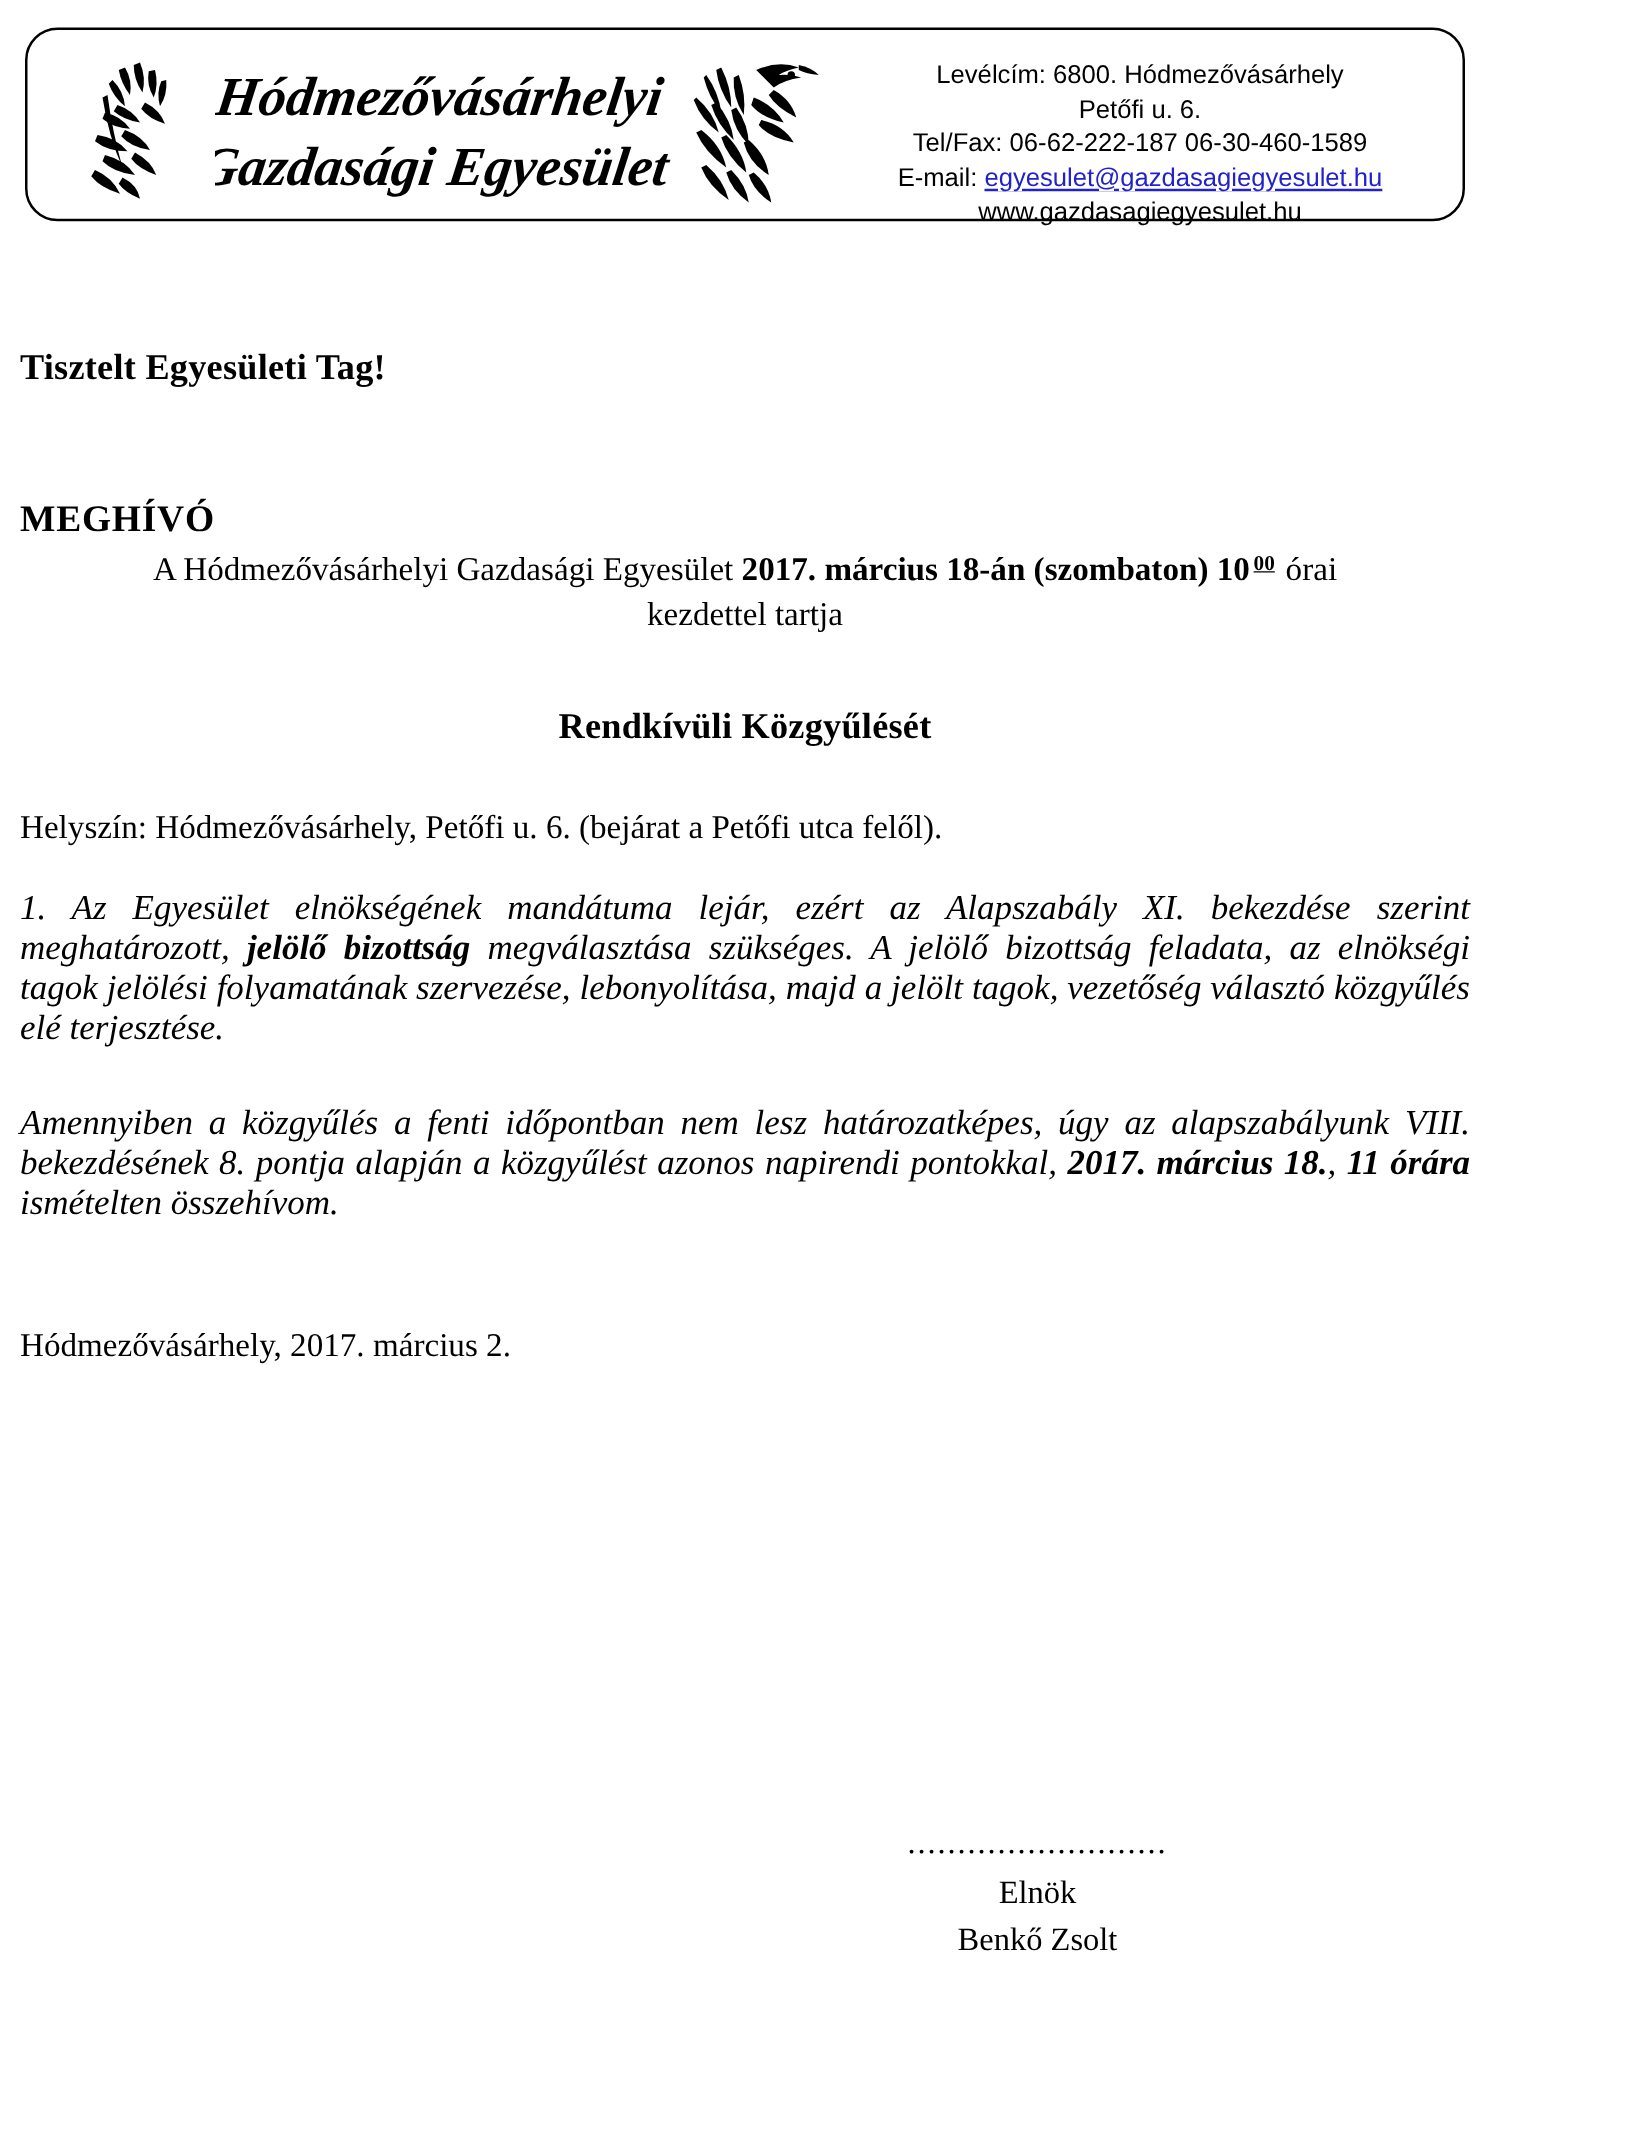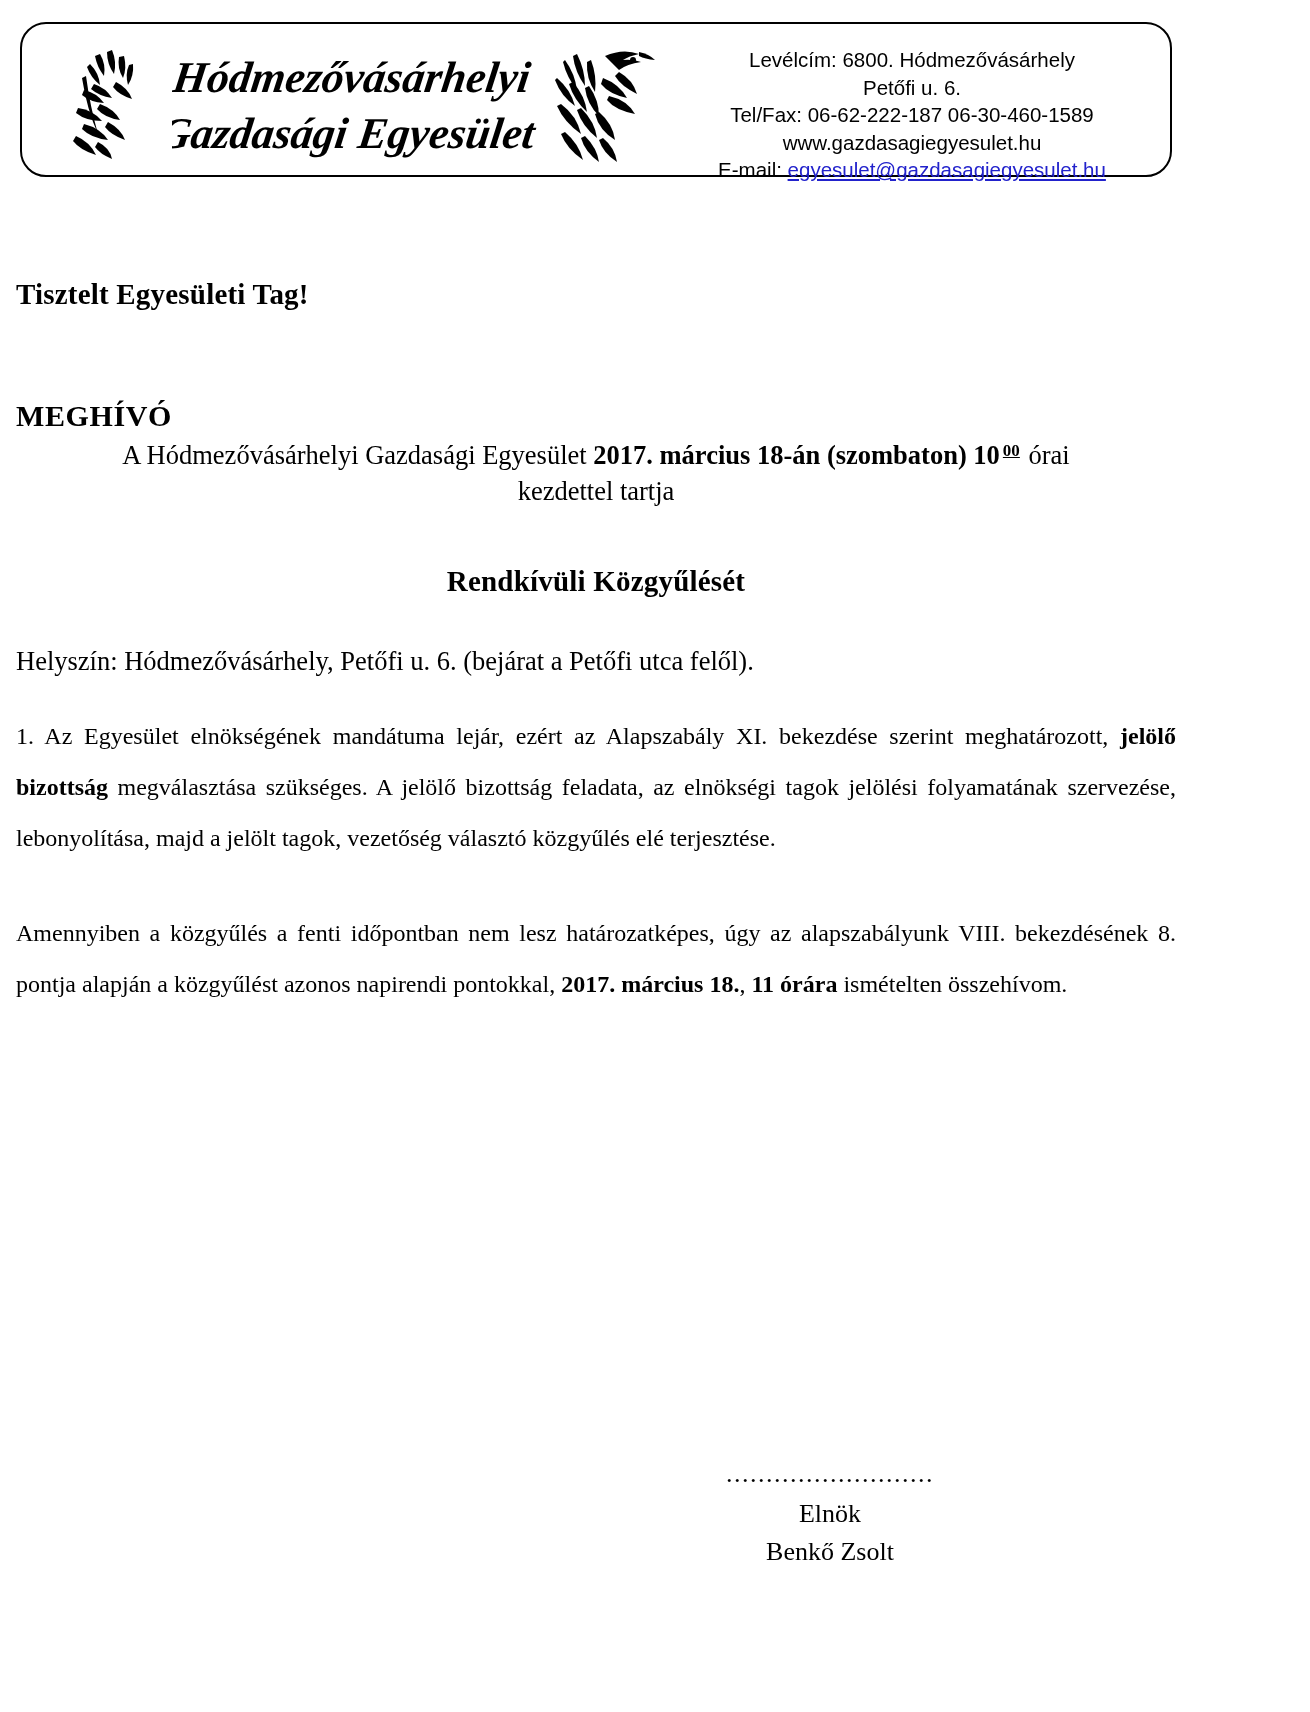--- a/index.html
+++ b/index.html
@@ -123,24 +123,25 @@
     margin-top: 48px;
   }
 
   .napirend-label {
     font-size: 27px;
     font-weight: bold;
     margin-top: 44px;
   }
 
   .para {
-    font-size: 24px;
-    line-height: 51px;
+    font-size: 28px;
+    line-height: 32px;
     text-align: justify;
     margin-top: 34px;
+    font-style: italic;
   }
   .para b { font-weight: bold; }
 
   .para-spaced { margin-top: 44px; }
 
   .jelenlet {
     font-size: 26.5px;
     margin-top: 72px;
   }
 
@@ -216,22 +217,22 @@
         <path d="M72 34 q14 8 18 22 q-16 -8 -22 -18 z"></path>
         <circle cx="86" cy="22" r="3"></circle>
         <path d="M92 14 q10 2 16 8 q-10 -1 -16 -4 z"></path>
       </g>
     </svg>
 
     <div class="contact">
       <div class="row">Levélcím: 6800. Hódmezővásárhely</div>
       <div class="row">Petőfi u. 6.</div>
       <div class="row">Tel/Fax: 06-62-222-187    06-30-460-1589</div>
+      <div class="row"><span class="inline-lbl">E-mail: </span><a class="email-link" href="#">egyesulet@gazdasagiegyesulet.hu</a></div>
       <div class="row">www.gazdasagiegyesulet.hu</div>
-      <div class="row"><span class="inline-lbl">E-mail: </span><a class="email-link" href="#">egyesulet@gazdasagiegyesulet.hu</a></div>
     </div>
 
   </div>
 </div>
 
 <div class="doc">
 
   <div class="greeting">Tisztelt Egyesületi Tag!</div>
 
   <div class="title-meghivo">MEGHÍVÓ</div>
@@ -244,20 +245,21 @@
   <div class="title-rendkivuli">Rendkívüli Közgyűlését</div>
 
   <div class="helyszin">Helyszín: Hódmezővásárhely, Petőfi u. 6. (bejárat a Petőfi utca felől).</div>
 
 
   <div class="para"><span>1. Az Egyesület elnökségének mandátuma lejár, ezért az Alapszabály XI. bekezdése szerint meghatározott, </span><b>jelölő bizottság</b><span> megválasztása szükséges. A jelölő bizottság feladata, az elnökségi tagok jelölési folyamatának szervezése, lebonyolítása, majd a jelölt tagok, vezetőség választó közgyűlés elé terjesztése.</span></div>
 
   <div class="para para-spaced"><span>Amennyiben a közgyűlés a fenti időpontban nem lesz határozatképes, úgy az alapszabályunk VIII. bekezdésének 8. pontja alapján a közgyűlést azonos napirendi pontokkal, </span><b>2017. március 18.</b><span>, </span><b>11 órára</b><span> ismételten összehívom.</span></div>
 
 
+  <div class="place-date">Hódmezővásárhely, 2017. március 2.</div>
 
 </div>
 
 <div class="signature">
   <div class="sig-dots">..........................</div>
   <div>Elnök</div>
   <div>Benkő Zsolt</div>
 </div>
 
 </body></html>

